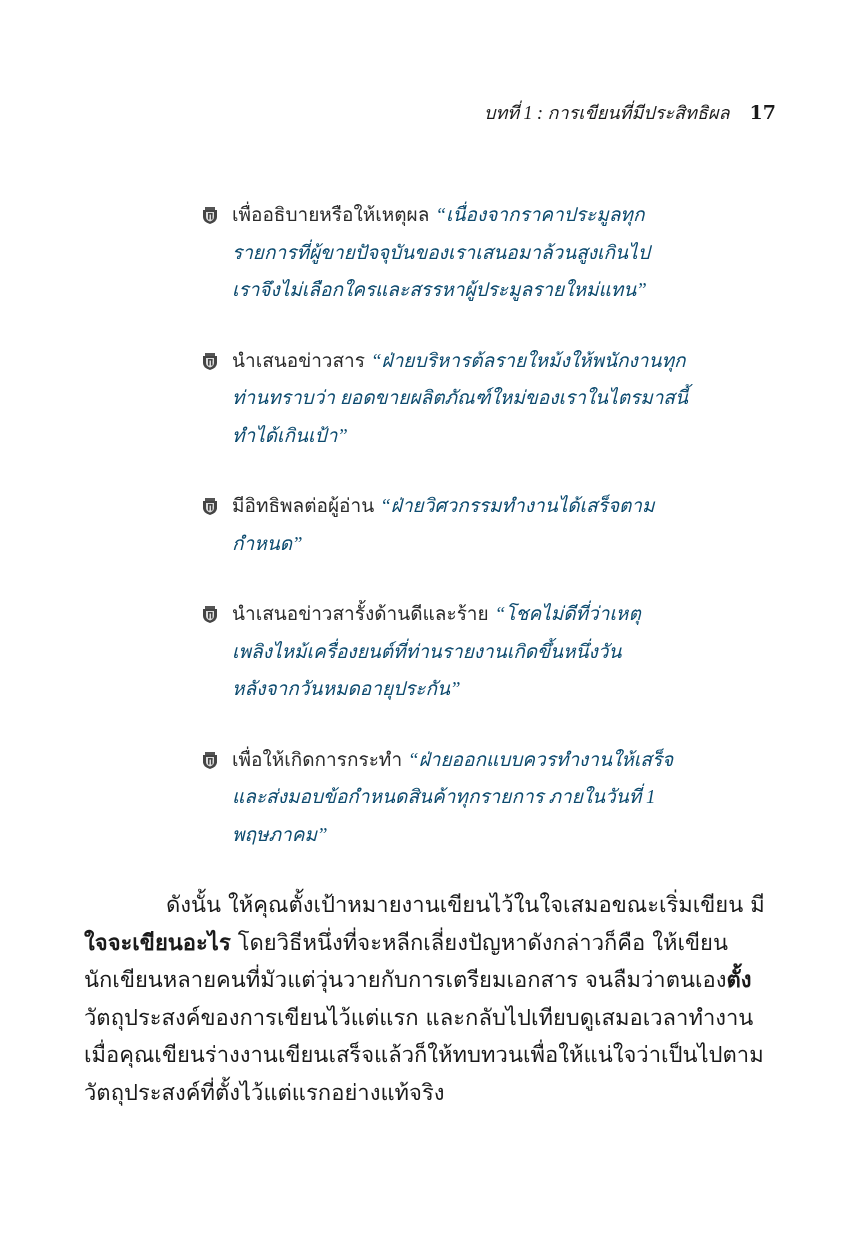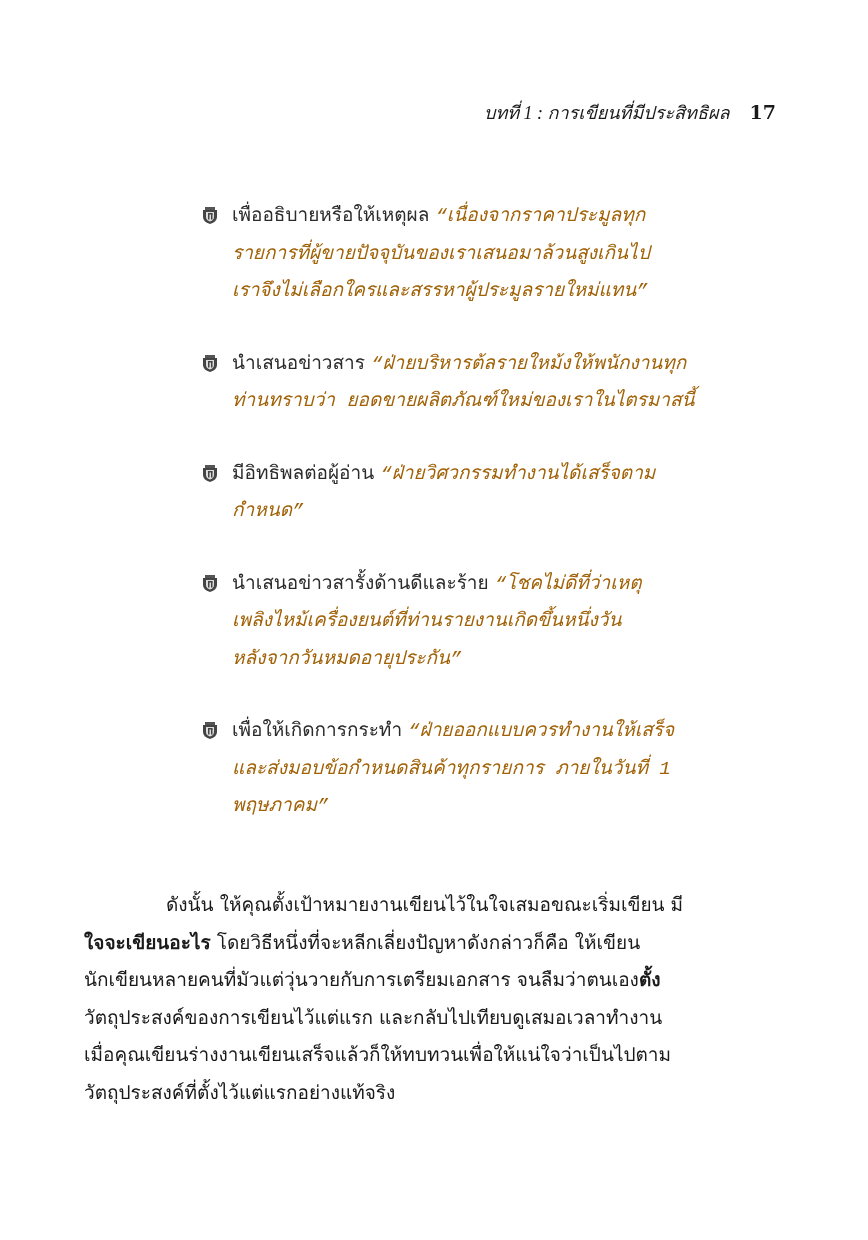--- a/index.html
+++ b/index.html
@@ -57,30 +57,30 @@
       top: 11px;
       width: 16px;
       height: 17px;
     }
     .bullet-lead {
       font-weight: normal;
       color: #2b2b2b;
     }
     .bullet-quote {
       font-style: italic;
-      font-family: Liberation Mono, monospace;
-      color: #a16207;
+      font-family: Liberation Serif, serif;
+      color: #0c4a6e;
     }
     .line { display: block; white-space: nowrap; }
     .body-paragraph {
       position: absolute;
       top: 886px;
       left: 84px;
       width: 694px;
-      font-size: 19px;
+      font-size: 22px;
       line-height: 37.5px;
       margin: 0;
     }
     .body-paragraph .line.first { padding-left: 82px; }
     .body-paragraph .emph { font-weight: bold; }
   </style>
 </head>
 <body>
 
 <div class="running-header">
@@ -114,20 +114,21 @@
       <path d="M4 5 H12 V10 Q12 13 8 14.5 Q4 13 4 10 Z" fill="#ddd"></path>
       <rect x="6" y="6.5" width="1.5" height="6" fill="#444"></rect>
       <rect x="9" y="6.5" width="1.5" height="6" fill="#444"></rect>
       <rect x="6" y="6" width="4.5" height="1.5" fill="#444"></rect>
     </svg>
     <span class="line">
       <span class="bullet-lead">นำเสนอข่าวสาร</span>
       <span class="bullet-quote">“ฝ่ายบริหารต้ลรายใหม้งให้พนักงานทุก</span>
     </span>
     <span class="line bullet-quote">ท่านทราบว่า  ยอดขายผลิตภัณฑ์ใหม่ของเราในไตรมาสนี้</span>
+    <span class="line bullet-quote">ทำได้เกินเป้า”</span>
   </li>
 
   <li class="bullet-item">
     <svg class="bullet-icon" viewBox="0 0 16 17">
       <rect x="3" y="0" width="10" height="3" fill="#555"></rect>
       <path d="M1 3 H15 V10 Q15 15 8 17 Q1 15 1 10 Z" fill="#444"></path>
       <path d="M4 5 H12 V10 Q12 13 8 14.5 Q4 13 4 10 Z" fill="#ddd"></path>
       <rect x="6" y="6.5" width="1.5" height="6" fill="#444"></rect>
       <rect x="9" y="6.5" width="1.5" height="6" fill="#444"></rect>
       <rect x="6" y="6" width="4.5" height="1.5" fill="#444"></rect>

